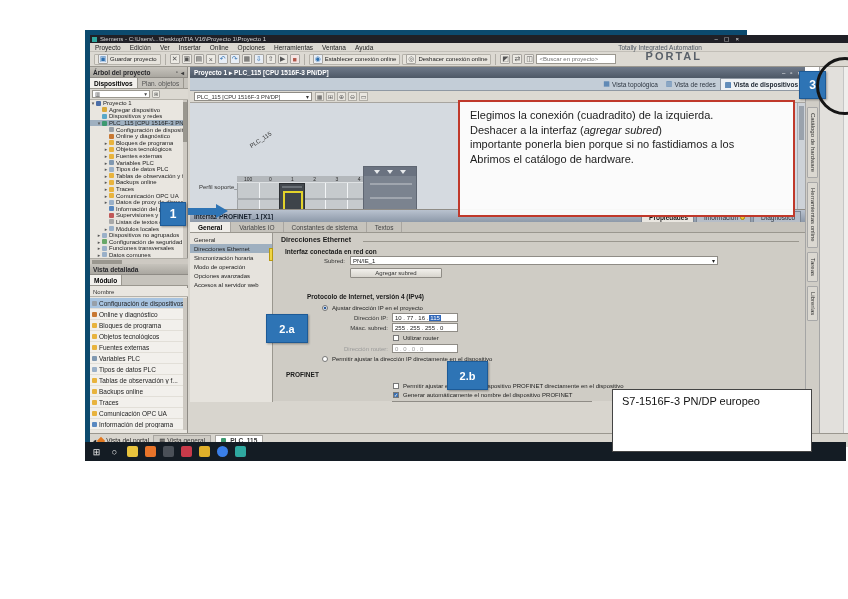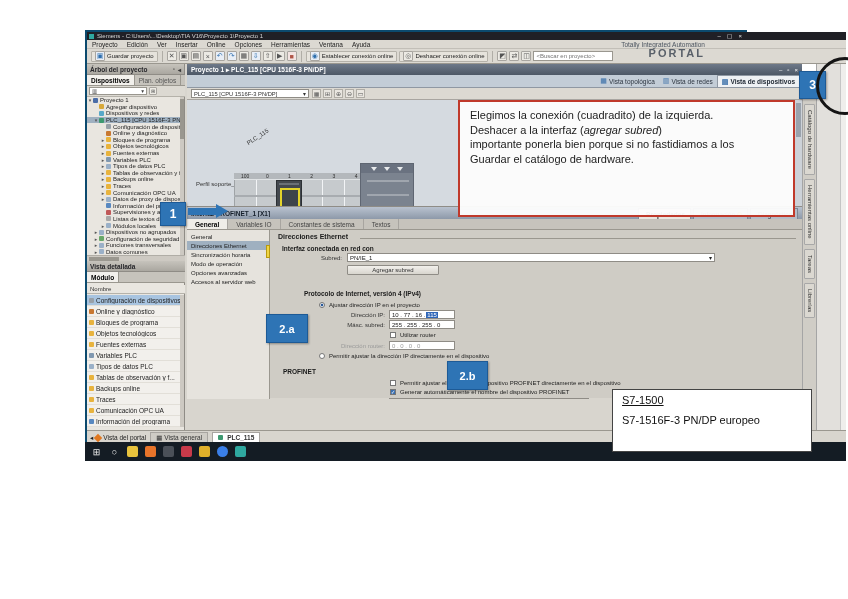--- a/index.html
+++ b/index.html
@@ -1,21 +1,21 @@
 <!DOCTYPE html>
 <html><head>
 <meta charset="utf-8">
 <style>
   *{box-sizing:border-box;margin:0;padding:0}
   html,body{width:848px;height:599px;background:#fff;overflow:hidden;
     font-family:"Liberation Sans",sans-serif;}
   .ab{position:absolute}
   .nw{white-space:nowrap;overflow:hidden}
   
-  #shot{position:absolute;left:85px;top:30px;width:662px;height:431px;border:2px solid #0c4a6e;background:#d8d5ce}
+  #shot{position:absolute;left:85px;top:30px;width:662px;height:431px;border:5px solid #0c4a6e;background:#d8d5ce}
   #titlebar{position:absolute;left:0;top:0;width:759px;height:8px;background:#202026;color:#d6d6d6;font-size:6px;line-height:8px;display:flex;align-items:center}
   #titlebar .appic{width:5px;height:5px;background:#2fa8a0;margin:0 3px 0 2px}
   #winctl{position:absolute;right:3px;top:0;color:#e6e6e6;font-size:6px;line-height:8px;display:flex;gap:6px}
   #menubar{position:absolute;left:0;top:8px;width:759px;height:9px;background:#dcd9d2;display:flex;gap:9px;align-items:center;padding-left:5px;font-size:6.5px;color:#222;border-bottom:1px solid #c2bfb8}
   #toolbar{position:absolute;left:0;top:17px;width:759px;height:15px;background:#dcd9d2;border-bottom:1px solid #9a978f;display:flex;align-items:center;gap:2px;padding-left:4px}
   .tbtn{display:flex;align-items:center;gap:2px;font-size:6px;color:#222;border:1px solid #b5b2aa;background:#e6e3dc;padding:1px 3px;height:11px;border-radius:1px}
   .tbi{width:10px;height:10px;border:1px solid #a8a5a0;display:flex;align-items:center;justify-content:center;font-size:7px;border-radius:1px}
   .tb-g{background:#eceae4;color:#555}
   .tb-b{background:#e8eef6;color:#2e6fae}
   .tb-r{background:#f3e4e2;color:#b05548}
@@ -791,21 +791,20 @@
 <div id="arrow1s"></div>
 <div id="arrow1h"></div>
 <div class="bluebox" style="left:266px;top:314px;width:42px;height:29px;font-size:11px">2.a</div>
 <div class="bluebox" style="left:447px;top:361px;width:41px;height:29px;font-size:11px">2.b</div>
 <div class="bluebox" style="left:799px;top:71px;width:27px;height:28px;font-size:12px">3</div>
 
 <div id="redbox">
   <div>Elegimos la conexión (cuadradito) de la izquierda.</div>
   <div><span>Deshacer a la interfaz (</span><i>agregar subred</i><span>)</span></div>
   <div>importante ponerla bien porque si no fastidiamos a los</div>
-  <div>Guardar el catálogo de hardware.</div>
+  <div>Abrimos el catálogo de hardware.</div>
 </div>
 
 <div id="s7box">
-  <div class="t">S7-1500</div>
   <div class="l">S7-1516F-3 PN/DP  europeo</div>
 </div>
 
 <div id="circle3"></div>
 
 </body></html>

